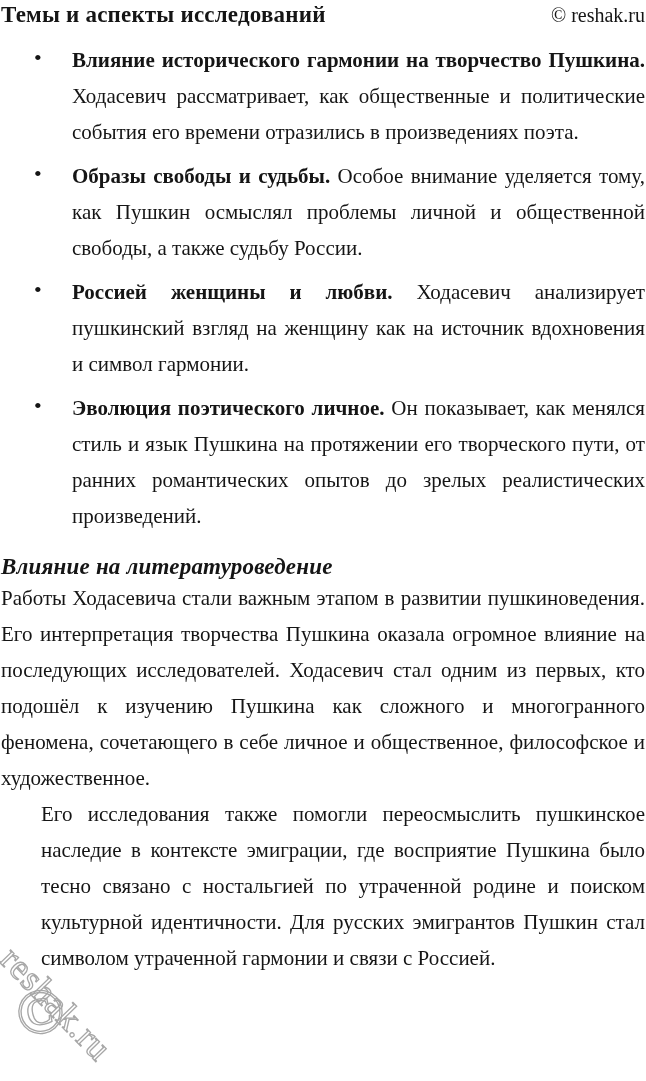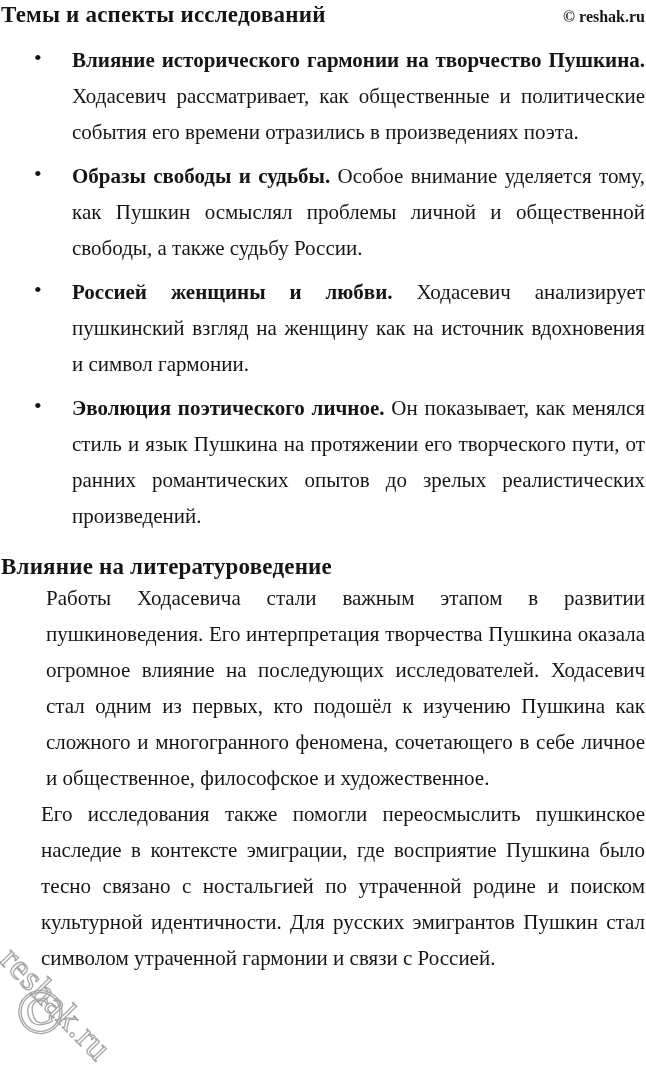--- a/index.html
+++ b/index.html
@@ -24,22 +24,22 @@
     justify-content: space-between;
     align-items: baseline;
   }
   .doc-title {
     font-size: 23px;
     font-weight: bold;
     margin: 0;
     letter-spacing: 0.2px;
   }
   .copyright {
-    font-size: 16px;
-    font-weight: bold;
+    font-size: 20px;
+    font-weight: normal;
     white-space: nowrap;
   }
   p.body-par {
     font-size: 21px;
     line-height: 36px;
     text-align: justify;
     margin: 0;
   }
   .intro { margin-top: 15px; }
   ul.topics {
@@ -60,22 +60,23 @@
     left: 33px;
     top: -2px;
     font-size: 22px;
   }
   ul.topics li b { font-weight: bold; }
   h2.section-title {
     font-size: 23px;
     font-weight: bold;
     margin: 20px 0 0 0;
     letter-spacing: 0.2px;
+    font-style: italic;
   }
-  .par-2 { margin-top: 17px; padding-left: 45px; }
+  .par-2 { margin-top: 17px; }
   .par-3 { margin-top: 14px; padding-left: 40px; }
   .watermark-text {
     position: absolute;
     left: 22px;
     top: 938px;
     font-size: 36px;
     font-family: "Liberation Serif", serif;
     transform: rotate(46deg);
     transform-origin: left top;
     color: transparent;

